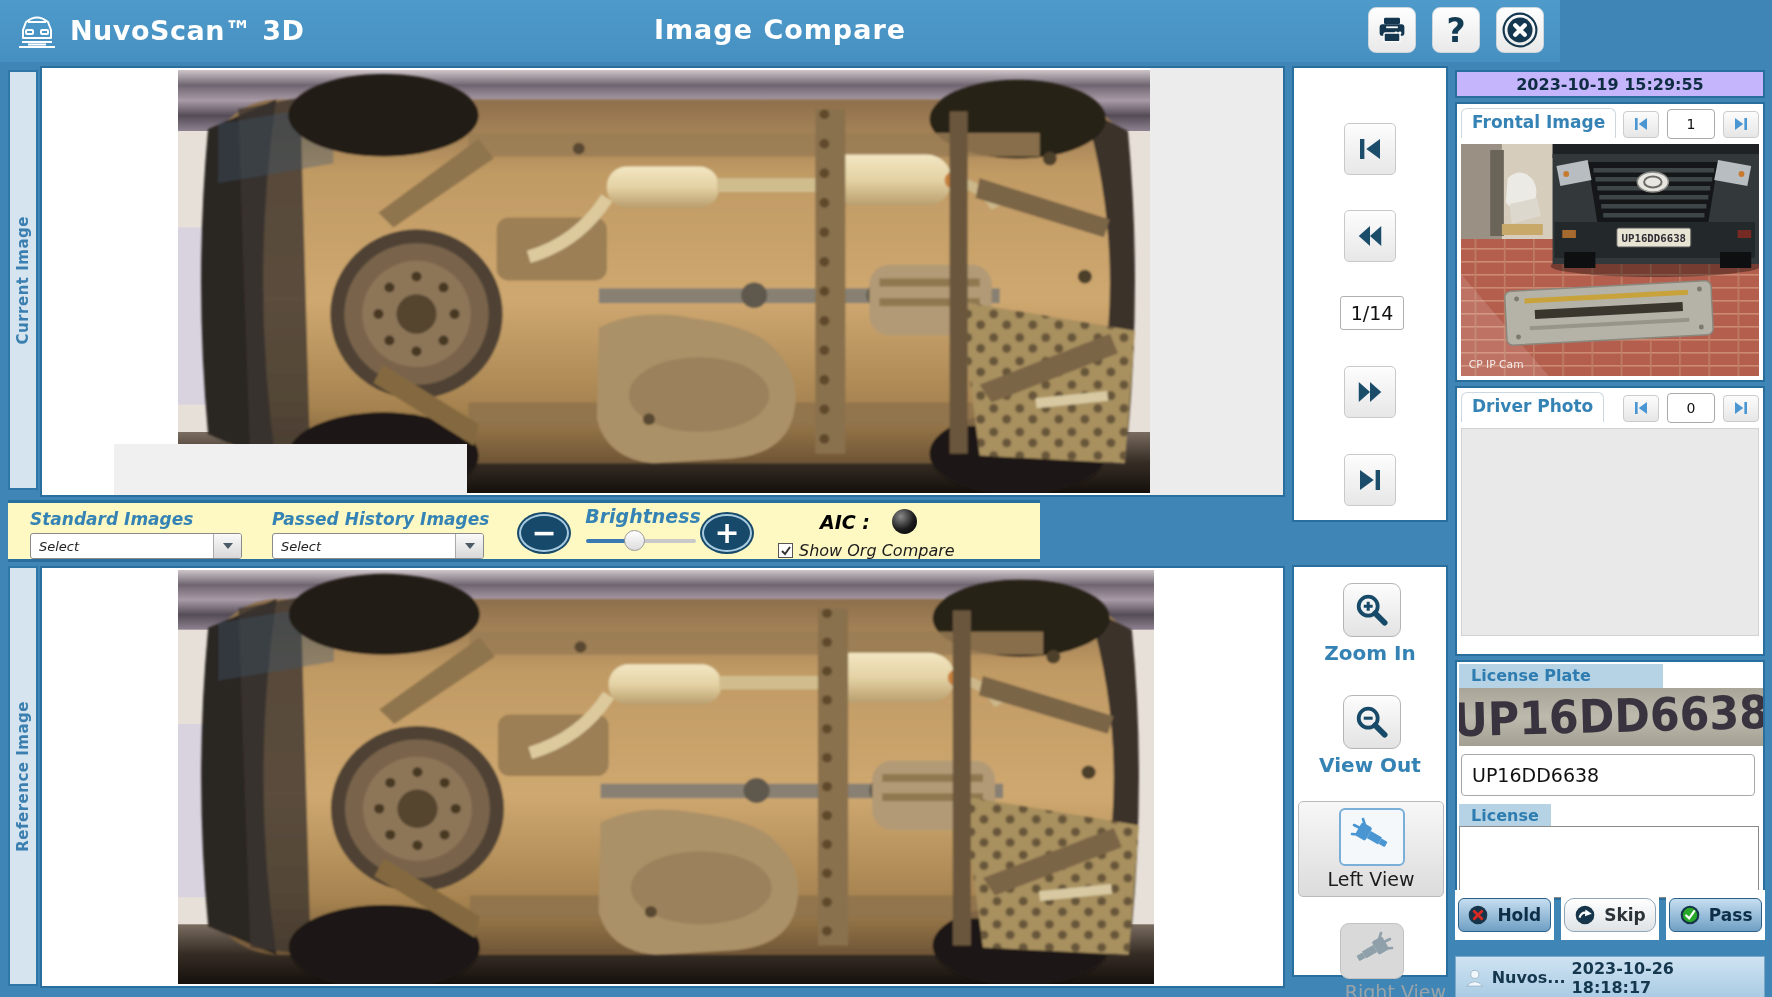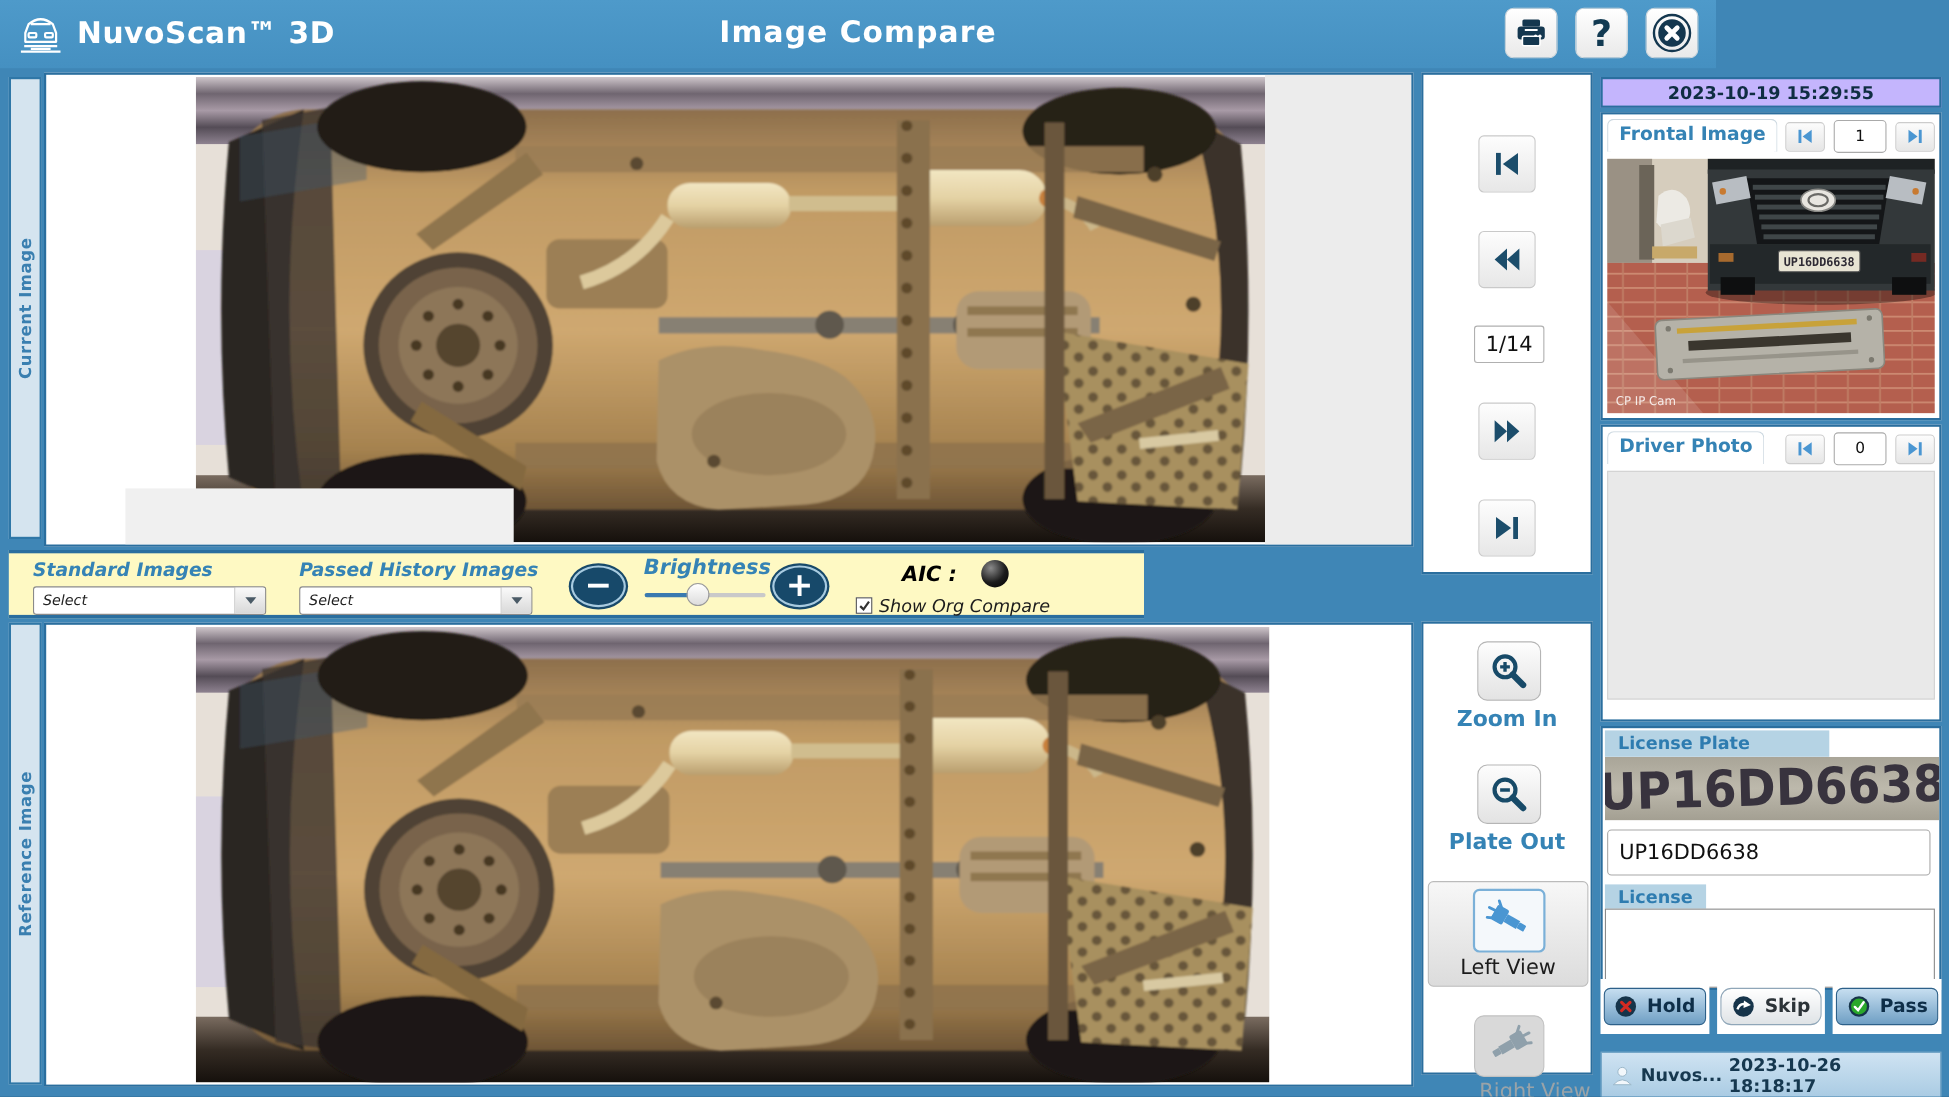--- a/index.html
+++ b/index.html
@@ -424,21 +424,21 @@
     </div>
     <div class="tool-lbl bluelabel" style="top:74px;">Zoom In</div>
 
     <div class="tool-btn" style="top:128px;">
       <svg width="38" height="38" viewBox="0 0 30 30">
         <circle cx="12" cy="12" r="7.5" fill="none" stroke="#174a68" stroke-width="3"></circle>
         <path d="M17.5 17.5 L25 25" stroke="#174a68" stroke-width="4.5" stroke-linecap="round"></path>
         <path d="M8.5 12 h7" stroke="#174a68" stroke-width="2.4"></path>
       </svg>
     </div>
-    <div class="tool-lbl bluelabel" style="top:186px;">Plate Out</div>
+    <div class="tool-lbl bluelabel" style="top:186px;">View Out</div>
 
     <div class="sel-view">
       <div class="iconbox">
         <svg width="44" height="40" viewBox="0 0 44 40">
           <g transform="rotate(30 22 20)" fill="#4a96d2">
             <rect x="6" y="12" width="12" height="15" rx="2"></rect>
             <rect x="18" y="15.5" width="13" height="8"></rect>
             <rect x="31" y="16.5" width="7" height="6" rx="1"></rect>
           </g>
           <g stroke="#4a96d2" stroke-width="2.6" stroke-linecap="round">

